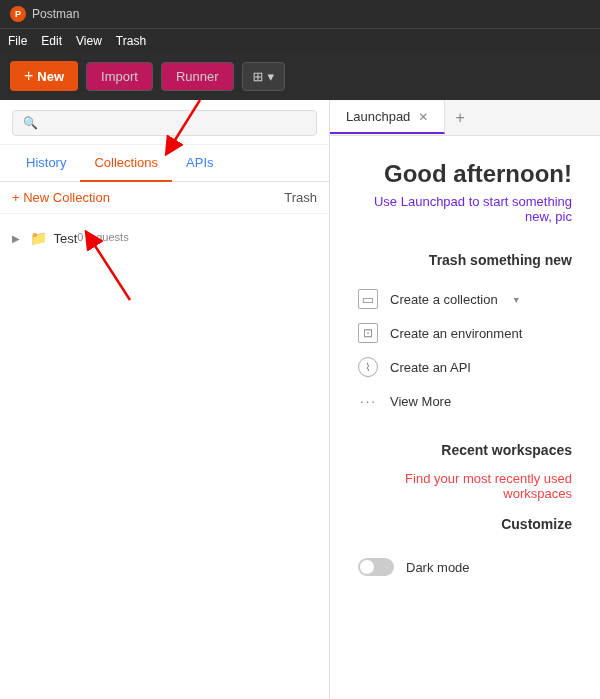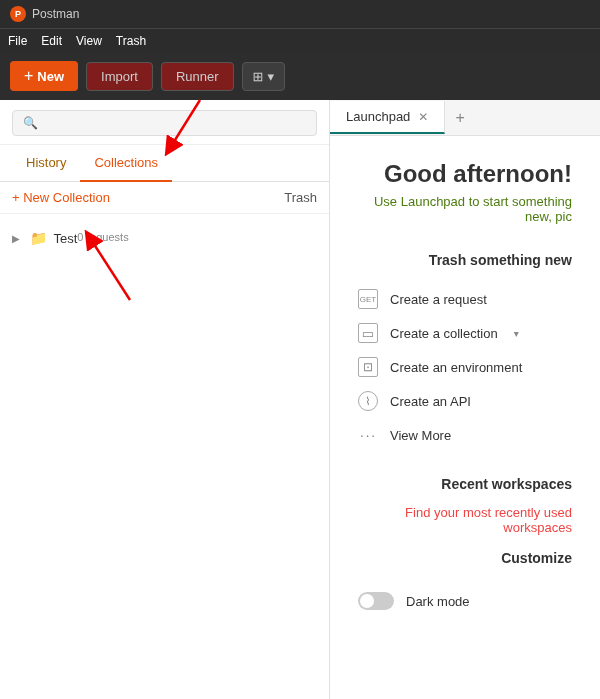--- a/index.html
+++ b/index.html
@@ -57,21 +57,21 @@
       padding: 6px 14px;
       font-size: 13px;
       font-weight: 600;
       cursor: pointer;
       display: flex;
       align-items: center;
       gap: 4px;
     }
     .btn-new .plus { font-size: 16px; font-weight: 300; }
     .btn-import, .btn-runner {
-      background: #7f1d1d;
+      background: #be185d;
       color: #ccc;
       border: 1px solid #555;
       border-radius: 4px;
       padding: 6px 14px;
       font-size: 13px;
       cursor: pointer;
     }
     .btn-workspace {
       background: #3d3d3d;
       color: #ccc;
@@ -117,21 +117,21 @@
     .search-icon { color: #888; margin-right: 6px; font-size: 12px; }
 
     .tabs {
       display: flex;
       border-bottom: 1px solid #e0e0e0;
       padding: 0 12px;
     }
     .tab {
       padding: 10px 14px;
       font-size: 13px;
-      color: #a16207;
+      color: #3b82f6;
       cursor: pointer;
       border-bottom: 2px solid transparent;
       margin-bottom: -1px;
     }
     .tab.active {
       color: #e8520e;
       border-bottom: 2px solid #e8520e;
       font-weight: 500;
     }
 
@@ -191,21 +191,21 @@
       min-height: 36px;
     }
     .panel-tab {
       display: flex;
       align-items: center;
       padding: 8px 16px;
       font-size: 13px;
       color: #333;
       background: #fff;
       border-right: 1px solid #e0e0e0;
-      border-bottom: 2px solid #0f766e;
+      border-bottom: 2px solid #6d28d9;
       gap: 8px;
     }
     .panel-tab-close {
       color: #888; cursor: pointer; font-size: 12px;
     }
     .tab-add-btn {
       padding: 8px 10px;
       color: #888;
       cursor: pointer;
       font-size: 16px;
@@ -220,21 +220,21 @@
     }
 
     .greeting {
       font-size: 24px;
       font-weight: 700;
       color: #333;
       margin-bottom: 6px;
     }
     .greeting-sub {
       font-size: 13px;
-      color: #4d7c0f;
+      color: #6d28d9;
       margin-bottom: 28px;
     }
 
     .section-title {
       font-size: 14px;
       font-weight: 600;
       color: #333;
       margin-bottom: 14px;
     }
 
@@ -339,20 +339,23 @@
       </div>
     </div>
 
     <div class="tabs">
       <div class="tab">
         <span>History</span>
       </div>
       <div class="tab active">
         <span>Collections</span>
       </div>
+      <div class="tab">
+        <span>APIs</span>
+      </div>
     </div>
 
     <div class="collection-actions">
       <button class="new-collection-btn">
         <span>+ New Collection</span>
       </button>
       <button class="trash-btn">
         <span>Trash</span>
       </button>
     </div>
@@ -381,24 +384,20 @@
     </div>
 
     <div class="launchpad-content">
       <div class="greeting">Good afternoon!</div>
       <div class="greeting-sub">Use Launchpad to start something new, pic</div>
 
       <div class="section-title">Trash something new</div>
 
       <div class="action-list">
 
-        <div class="action-item">
-          <div class="action-icon" style="font-size:8px;border-color:#aaa;">GET</div>
-          <span>Create a request</span>
-        </div>
 
         <div class="action-item">
           <div class="action-icon" style="font-size:13px;border-color:#aaa;">▭</div>
           <span>Create a collection</span>
           <span class="action-chevron">▾</span>
         </div>
 
         <div class="action-item">
           <div class="action-icon" style="font-size:12px;border-color:#aaa;">⊡</div>
           <span>Create an environment</span>

